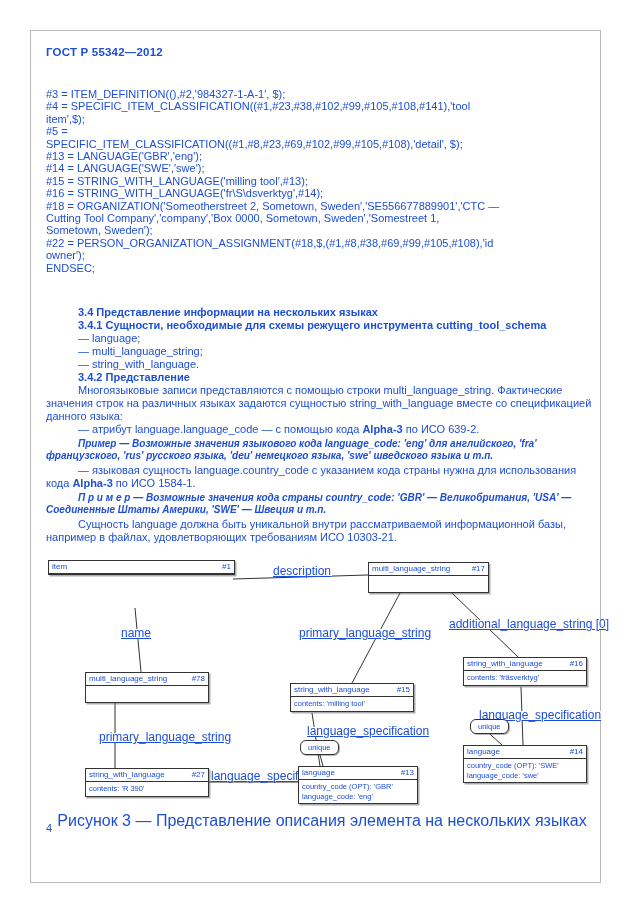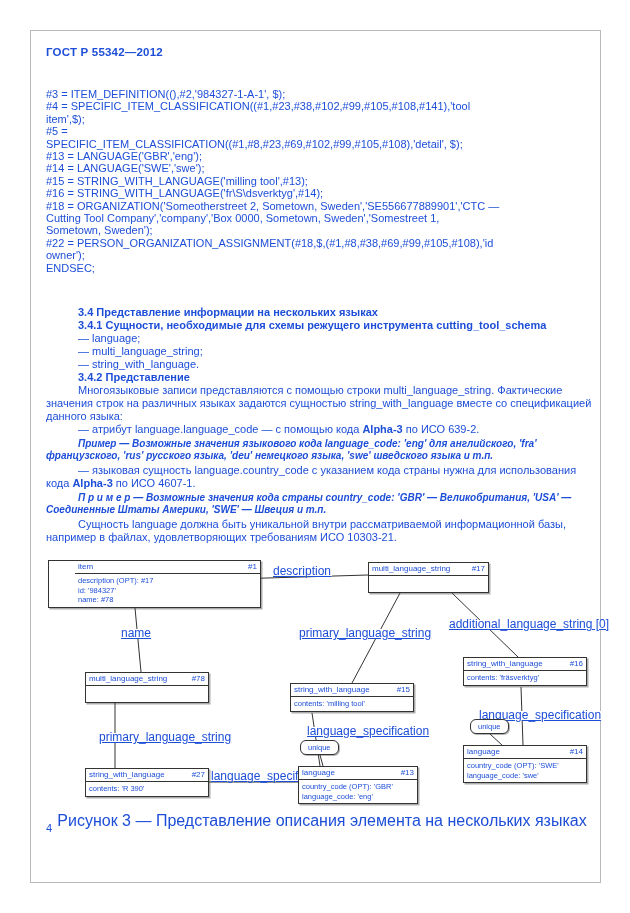--- a/index.html
+++ b/index.html
@@ -55,21 +55,21 @@
   <div class="textblock">
     <p class="heading">3.4 Представление информации на нескольких языках</p>
     <p class="heading">3.4.1 Сущности, необходимые для схемы режущего инструмента cutting_tool_schema</p>
     <div class="list-line">— language;</div>
     <div class="list-line">— multi_language_string;</div>
     <div class="list-line">— string_with_language.</div>
     <p class="heading">3.4.2 Представление</p>
     <p class="para">Многоязыковые записи представляются с помощью строки multi_language_string. Фактические значения строк на различных языках задаются сущностью string_with_language вместе со спецификацией данного языка:</p>
     <p class="para"><span>— атрибут language.language_code — с помощью кода </span><span class="b">Alpha-3</span><span> по ИСО 639-2.</span></p>
     <p class="example"><span>Пример — </span><span>Возможные значения языкового кода language_code: 'eng' для английского, 'fra' французского, 'rus' русского языка, 'deu' немецкого языка, 'swe' шведского языка и т.п.</span></p>
-    <p class="para"><span>— языковая сущность language.country_code с указанием кода страны нужна для использования кода </span><span class="b">Alpha-3</span><span> по ИСО 4607-1.</span></p>
+    <p class="para"><span>— языковая сущность language.country_code с указанием кода страны нужна для использования кода </span><span class="b">Alpha-3</span><span> по ИСО 1584-1.</span></p>
     <p class="example"><span>П р и м е р — </span><span>Возможные значения кода страны country_code: 'GBR' — Великобритания, 'USA' — Соединенные Штаты Америки, 'SWE' — Швеция и т.п.</span></p>
     <p class="para">Сущность language должна быть уникальной внутри рассматриваемой информационной базы, например в файлах, удовлетворяющих требованиям ИСО 10303-21.</p>
   </div>
 
   <div class="diagram">
     <svg class="wires" width="560" height="262" viewBox="0 0 560 262">
       <line x1="193" y1="26" x2="328" y2="22" stroke="#333" stroke-width="1"></line>
       <line x1="95" y1="55" x2="101" y2="119" stroke="#333" stroke-width="1"></line>
       <line x1="360" y1="40" x2="312" y2="130" stroke="#333" stroke-width="1"></line>
       <line x1="412" y1="40" x2="478" y2="104" stroke="#333" stroke-width="1"></line>
@@ -83,30 +83,25 @@
 
     <div class="elabel" style="left:232px;top:14px;">description</div>
     <div class="elabel" style="left:80px;top:76px;">name</div>
     <div class="elabel" style="left:258px;top:76px;">primary_language_string</div>
     <div class="elabel" style="left:408px;top:67px;">additional_language_string [0]</div>
     <div class="elabel" style="left:58px;top:180px;">primary_language_string</div>
     <div class="elabel" style="left:266px;top:174px;">language_specification</div>
     <div class="elabel" style="left:170px;top:219px;">language_specification</div>
     <div class="elabel" style="left:438px;top:158px;">language_specification</div>
 
-    <div class="ebox" style="left:8px;top:7px;width:185px;padding-left:26px;">
+    <div class="ebox" style="left:8px;top:7px;width:185px;">
       <div class="ebox-title">
           <span>item</span>
           <span>#1</span>
         </div>
-      <div class="ebox-body">
-        <div class="ebox-line">description (OPT): #17</div>
-        <div class="ebox-line">id: '984327'</div>
-        <div class="ebox-line">name: #78</div>
-      </div>
     </div>
 
     <div class="ebox" style="left:328px;top:9px;width:119px;">
       <div class="ebox-title">
           <span>multi_language_string</span>
           <span>#17</span>
         </div>
       <div class="ebox-body empty"></div>
     </div>
 

